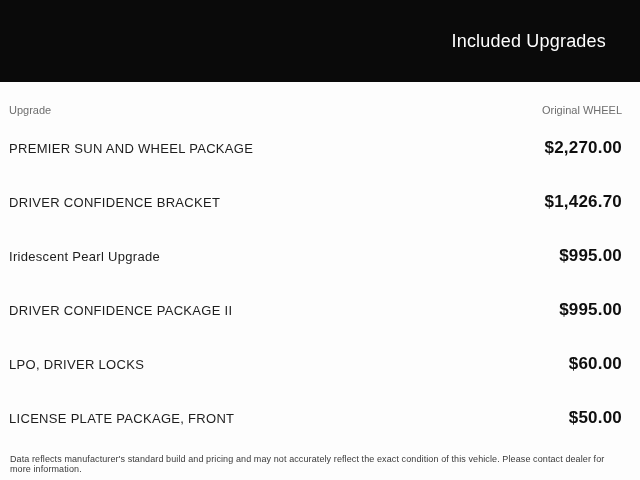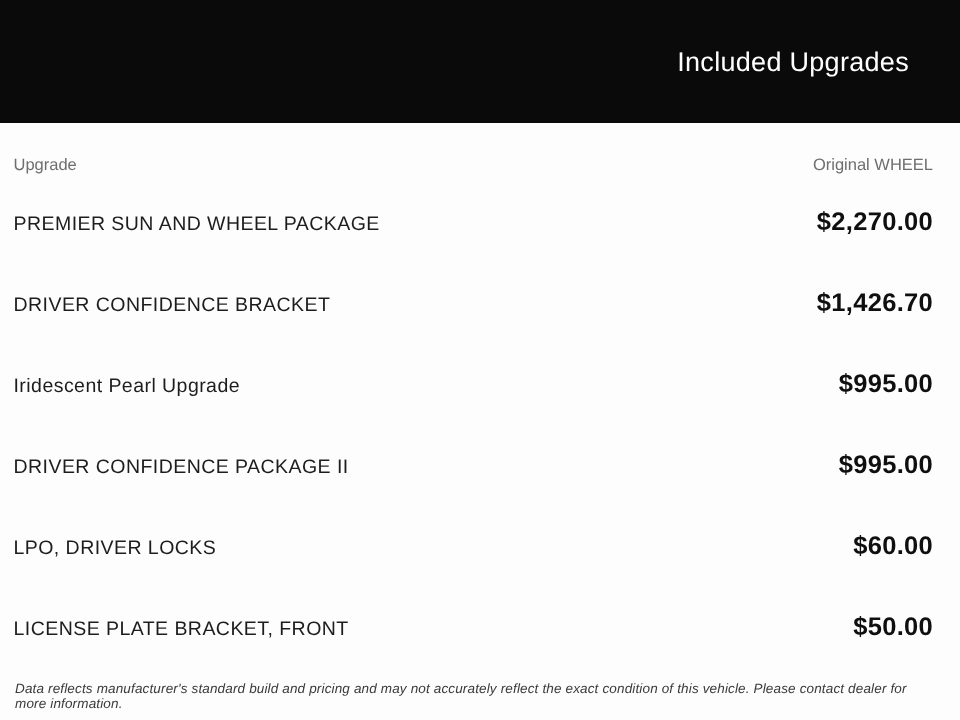--- a/index.html
+++ b/index.html
@@ -54,21 +54,20 @@
     font-size: 17px;
     font-weight: 700;
     color: #0f0f0f;
     letter-spacing: 0.2px;
     text-align: right;
   }
   .disclaimer {
     margin-top: 9px;
     padding-left: 1px;
     font-size: 9px;
-    font-style: italic;
     color: #3a3a3a;
     letter-spacing: 0.1px;
   }
 </style>
 </head>
 <body>
 
 <div class="banner">
   <div class="banner-title">Included Upgrades</div>
 </div>
@@ -95,20 +94,20 @@
     </div>
     <div class="row">
       <span class="upgrade-name">DRIVER CONFIDENCE PACKAGE II</span>
       <span class="upgrade-price">$995.00</span>
     </div>
     <div class="row">
       <span class="upgrade-name">LPO, DRIVER LOCKS</span>
       <span class="upgrade-price">$60.00</span>
     </div>
     <div class="row">
-      <span class="upgrade-name">LICENSE PLATE BRACKET, FRONT</span>
+      <span class="upgrade-name">LICENSE PLATE PACKAGE, FRONT</span>
       <span class="upgrade-price">$50.00</span>
     </div>
   </div>
 
   <div class="disclaimer">Data reflects manufacturer's standard build and pricing and may not accurately reflect the exact condition of this vehicle. Please contact dealer for more information.</div>
 
 </div>
 
 </body></html>

